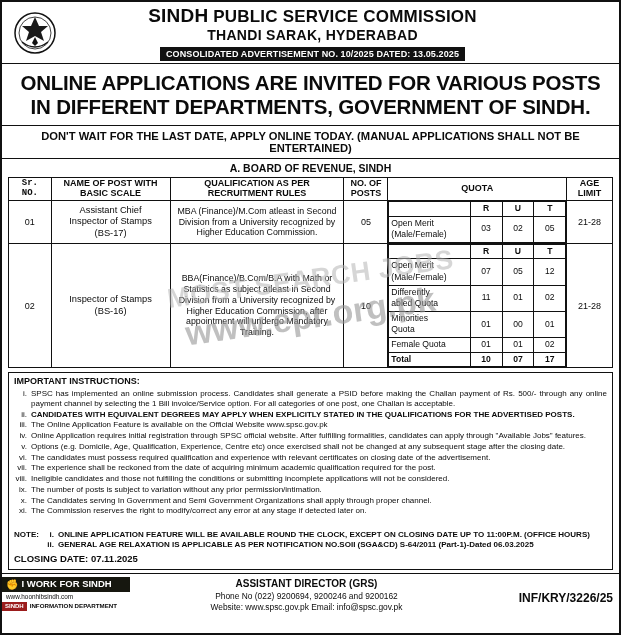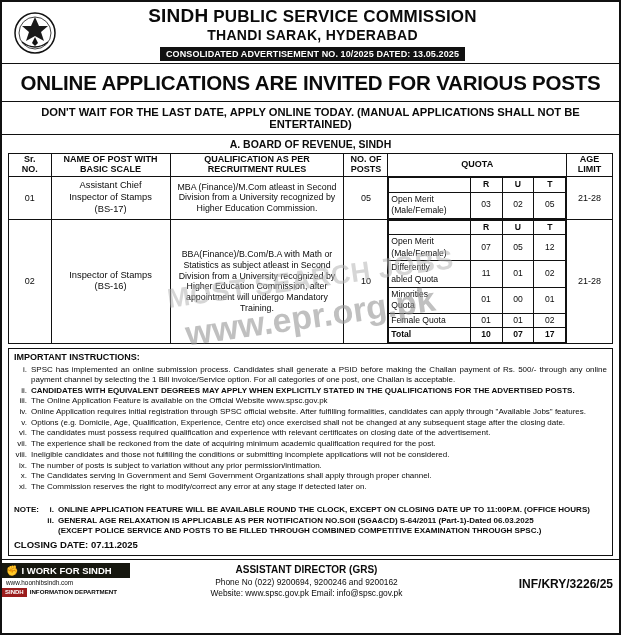--- a/index.html
+++ b/index.html
@@ -86,21 +86,21 @@
     position: relative;
     z-index: 2;
   }
   table.main th, table.main td {
     border: 1px solid #111;
     padding: 1px 2px;
     vertical-align: middle;
     text-align: center;
   }
   table.main th { font-weight: bold; font-size: 9px; line-height:1.1; }
-  .col-sr { width: 43px; }
+  .col-sr { width: 43px; font-family: Liberation Mono, monospace; }
   .col-name { width: 120px; }
   .col-qual { width: 175px; }
   .col-posts { width: 44px; }
   .col-quota { width: 180px; }
   .col-age { width: 46px; }
   .qual-cell { text-align: justify; font-size: 8.8px; line-height: 1.22; padding: 2px 3px; }
   .name-cell { font-weight: normal; font-size: 9.3px; line-height: 1.25; }
   .quota-inner { width: 100%; border-collapse: collapse; }
   .quota-inner td {
     border: none;
@@ -226,20 +226,21 @@
     <div class="header-text">
       <div class="org-name"><span class="big">SINDH</span><span> PUBLIC SERVICE COMMISSION</span></div>
       <div class="org-city">THANDI SARAK, HYDERABAD</div>
       <div class="consolidated">CONSOLIDATED ADVERTISEMENT NO. 10/2025 DATED: 13.05.2025</div>
     </div>
     <div style="width:54px;flex:0 0 54px;"></div>
   </div>
 
   <div class="headline">
     <div>ONLINE APPLICATIONS ARE INVITED FOR VARIOUS POSTS</div>
+    <div>IN DIFFERENT DEPARTMENTS, GOVERNMENT OF SINDH.</div>
   </div>
   <div class="subline">DON'T WAIT FOR THE LAST DATE, APPLY ONLINE TODAY. (MANUAL APPLICATIONS SHALL NOT BE ENTERTAINED)</div>
 
   <div class="section-title">A. BOARD OF REVENUE, SINDH</div>
 
   <div class="watermark">
     <div class="wm1">MOST SEARCH JOBS</div>
     <div class="wm2">www.epr.org.pk</div>
   </div>
 
@@ -420,24 +421,20 @@
       <div class="nlbl">NOTE:</div>
       <ul class="sub-list" style="flex:1">
         <li>
             <span class="rn">i.</span>
             <span class="txt bold">ONLINE APPLICATION FEATURE WILL BE AVAILABLE ROUND THE CLOCK, EXCEPT ON CLOSING DATE UP TO 11:00P.M. (OFFICE HOURS)</span>
           </li>
         <li>
             <span class="rn">ii.</span>
             <span class="txt bold">GENERAL AGE RELAXATION IS APPLICABLE AS PER NOTIFICATION NO.SOII (SGA&amp;CD) S-64/2011 (Part-1)-Dated 06.03.2025</span>
           </li>
-        <li>
-            <span class="rn"></span>
-            <span class="txt bold">(EXCEPT POLICE SERVICE AND POSTS TO BE FILLED THROUGH COMBINED COMPETITIVE EXAMINATION THROUGH SPSC.)</span>
-          </li>
       </ul>
     </div>
     <div class="closing">CLOSING DATE:  07.11.2025</div>
   </div>
 
   <div class="footer">
     <div class="footer-left">
       <div class="sindh-bar">
         <span class="hand">✊</span>
         <span>I WORK FOR SINDH</span>

